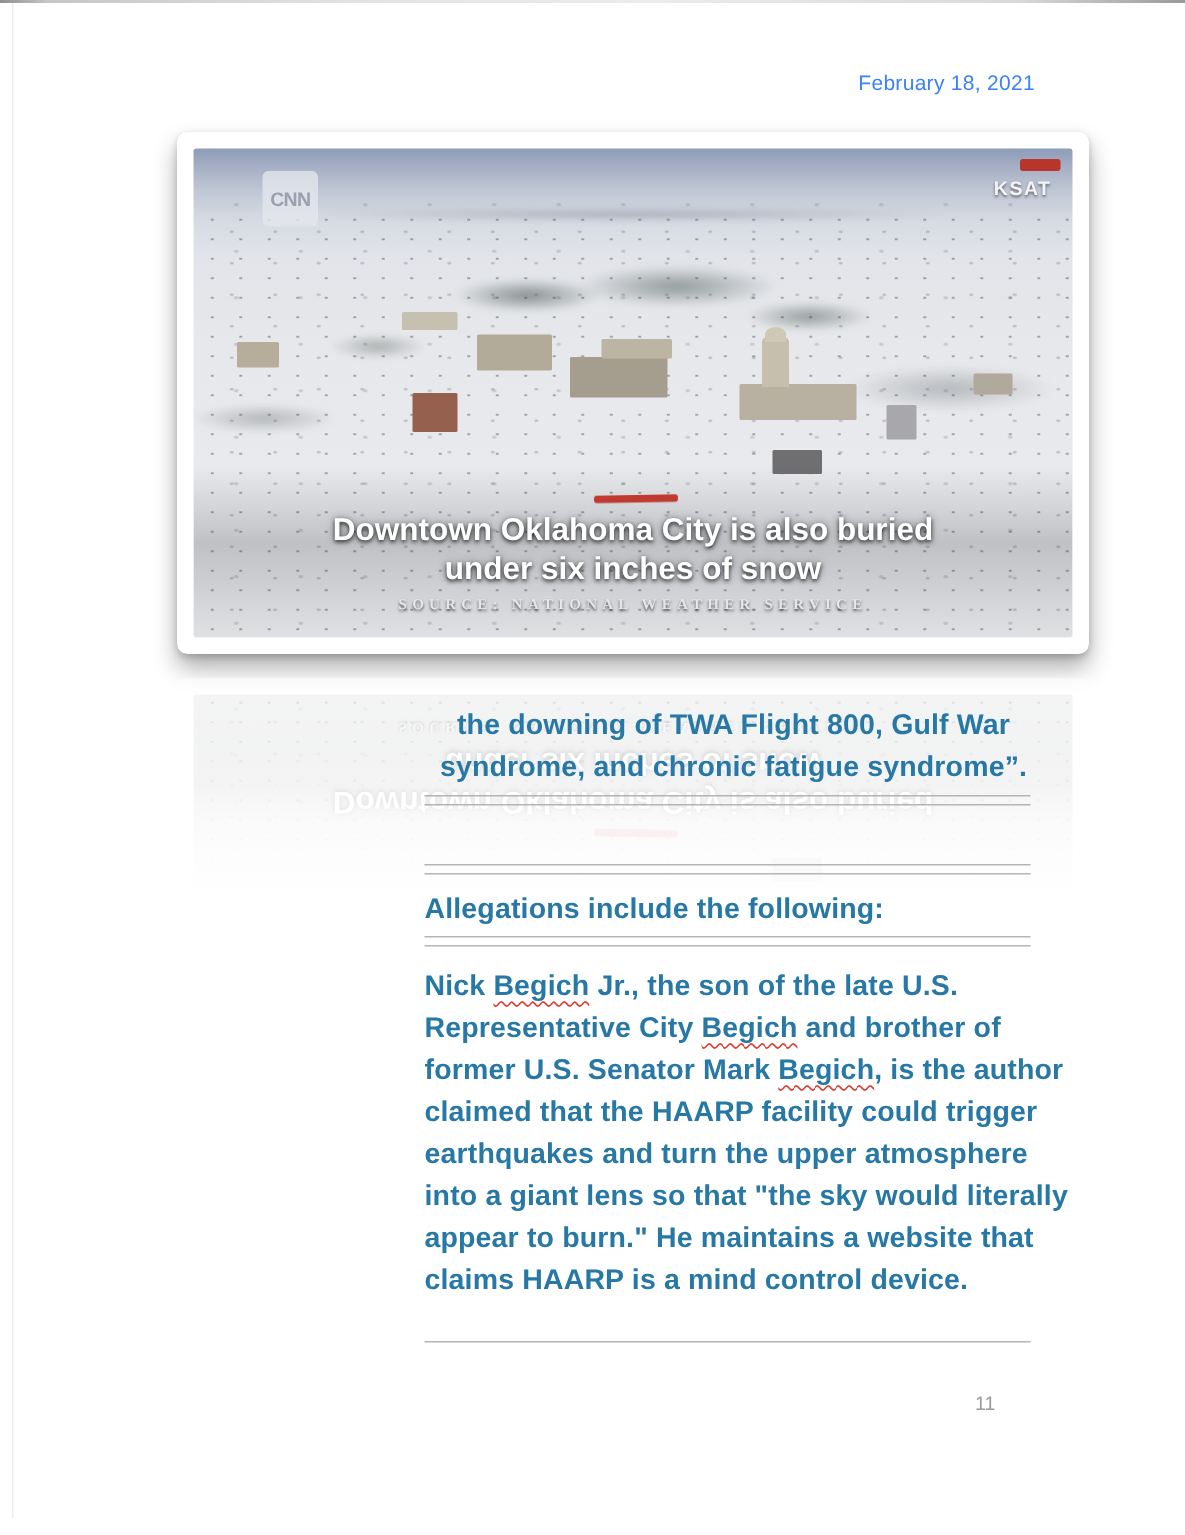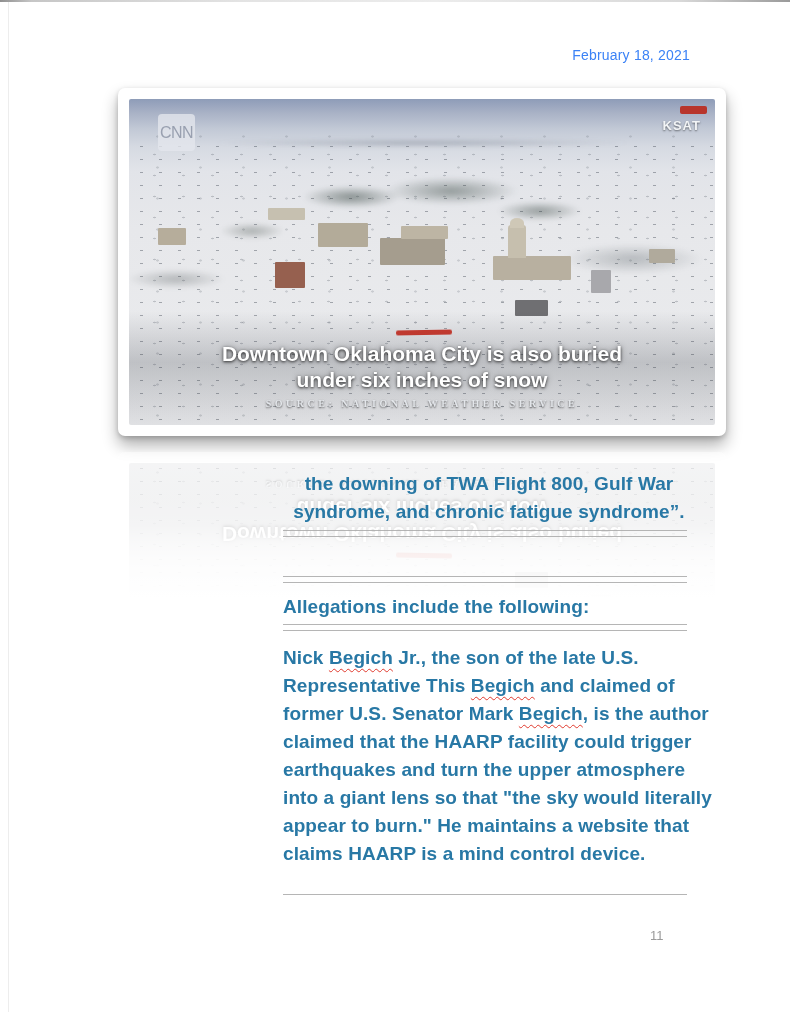--- a/index.html
+++ b/index.html
@@ -42,23 +42,23 @@
   .b4 { left:251px; top:139px; width:65px; height:27px; background:#a59d8e; }
   .b5 { left:272px; top:127px; width:47px; height:13px; background:#bdb5a4; }
   .b6 { left:146px; top:163px; width:30px; height:26px; background:#96604f; }
   .b7 { left:364px; top:157px; width:78px; height:24px; background:#b8b0a0; }
   .b8 { left:379px; top:126px; width:18px; height:33px; background:#c6bfae; border-radius:3px 3px 0 0; }
   .b9 { left:381px; top:119px; width:14px; height:10px; background:#cfc8b7; border-radius:50% 50% 0 0; }
   .b10{ left:462px; top:171px; width:20px; height:23px; background:#a8a8ac; }
   .b11{ left:386px; top:201px; width:33px; height:16px; background:#6f6f72; }
   .b12{ left:520px; top:150px; width:26px; height:14px; background:#b0aa9c; }
 
-  .cnn-logo { position:absolute; left:29px; top:15px; width:37px; height:37px; border-radius:4px;
+  .cnn-logo { position:absolute; left:46px; top:15px; width:37px; height:37px; border-radius:4px;
     background:rgba(228,231,237,.78); display:flex; align-items:center; justify-content:center;
-    font-weight:normal; font-size:16px; color:#99a0b0; letter-spacing:-.5px; }
+    font-weight:bold; font-size:13px; color:#99a0b0; letter-spacing:-.5px; }
   .ksat { position:absolute; right:14px; top:19px; color:#f2f4f6; font-weight:bold; font-size:13px;
     letter-spacing:1px; text-shadow:0 1px 2px rgba(0,0,0,.5);text-align:right; }
   .ksat-red { position:absolute; right:-6px; top:-12px; width:27px; height:8px; background:#b8352c;
     border-radius:2px; filter:blur(.5px); }
   .red-marker { position:absolute; left:267px; top:231px; width:56px; height:5px; background:#cf3b2f;
     border-radius:2px; transform:rotate(-1deg); filter:blur(.3px); }
 
   .caption-scrim { position:absolute; left:0; right:0; top:212px; bottom:0;
     background:linear-gradient(180deg, rgba(40,45,55,0) 0%, rgba(40,45,55,.22) 45%, rgba(40,45,55,.06) 100%); }
   .caption { position:absolute; left:0; right:0; top:242px; text-align:center; color:#fff; }
@@ -167,21 +167,21 @@
   <div class="hr hr2a"></div>
   <div class="hr hr2b"></div>
 
   <div class="heading tealtext">Allegations include the following:</div>
 
   <div class="hr hr3a"></div>
   <div class="hr hr3b"></div>
 
   <div class="bodytxt tealtext">
       <div class="tline"><span>Nick </span><span class="squiggly">Begich</span><span> Jr., the son of the late U.S.</span></div>
-      <div class="tline"><span>Representative This </span><span class="squiggly">Begich</span><span> and claimed of</span></div>
+      <div class="tline"><span>Representative City </span><span class="squiggly">Begich</span><span> and brother of</span></div>
       <div class="tline"><span>former U.S. Senator Mark </span><span class="squiggly">Begich</span><span>, is the author</span></div>
       <div class="tline"><span>claimed that the HAARP facility could trigger</span></div>
       <div class="tline"><span>earthquakes and turn the upper atmosphere</span></div>
       <div class="tline"><span>into a giant lens so that "the sky would literally</span></div>
       <div class="tline"><span>appear to burn." He maintains a website that</span></div>
       <div class="tline"><span>claims HAARP is a mind control device.</span></div>
     </div>
 
   <div class="hr hr4"></div>
 

